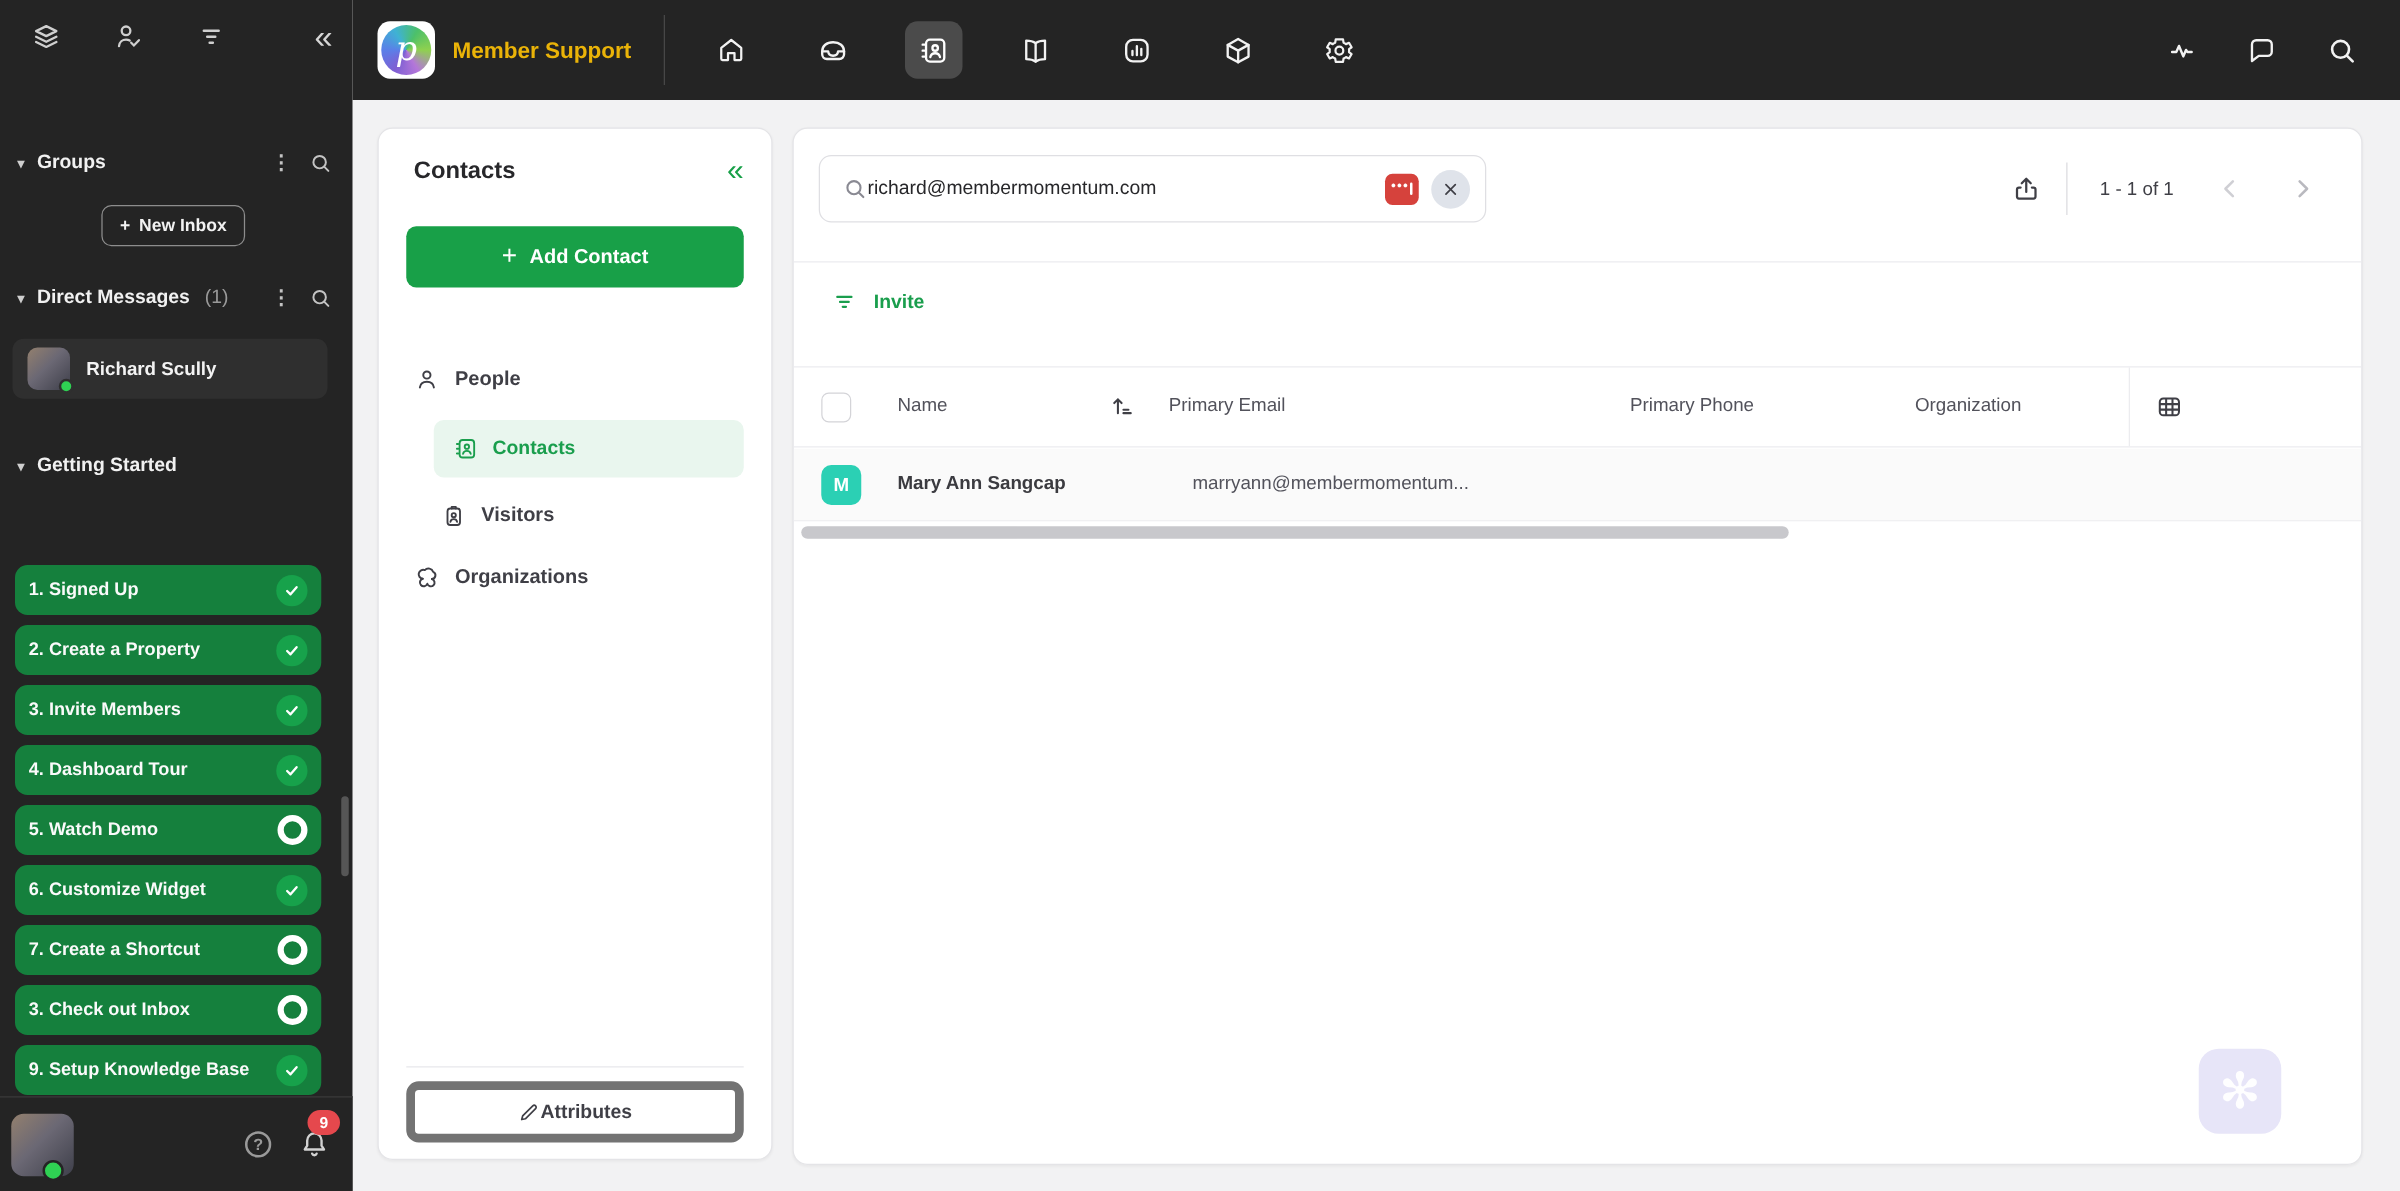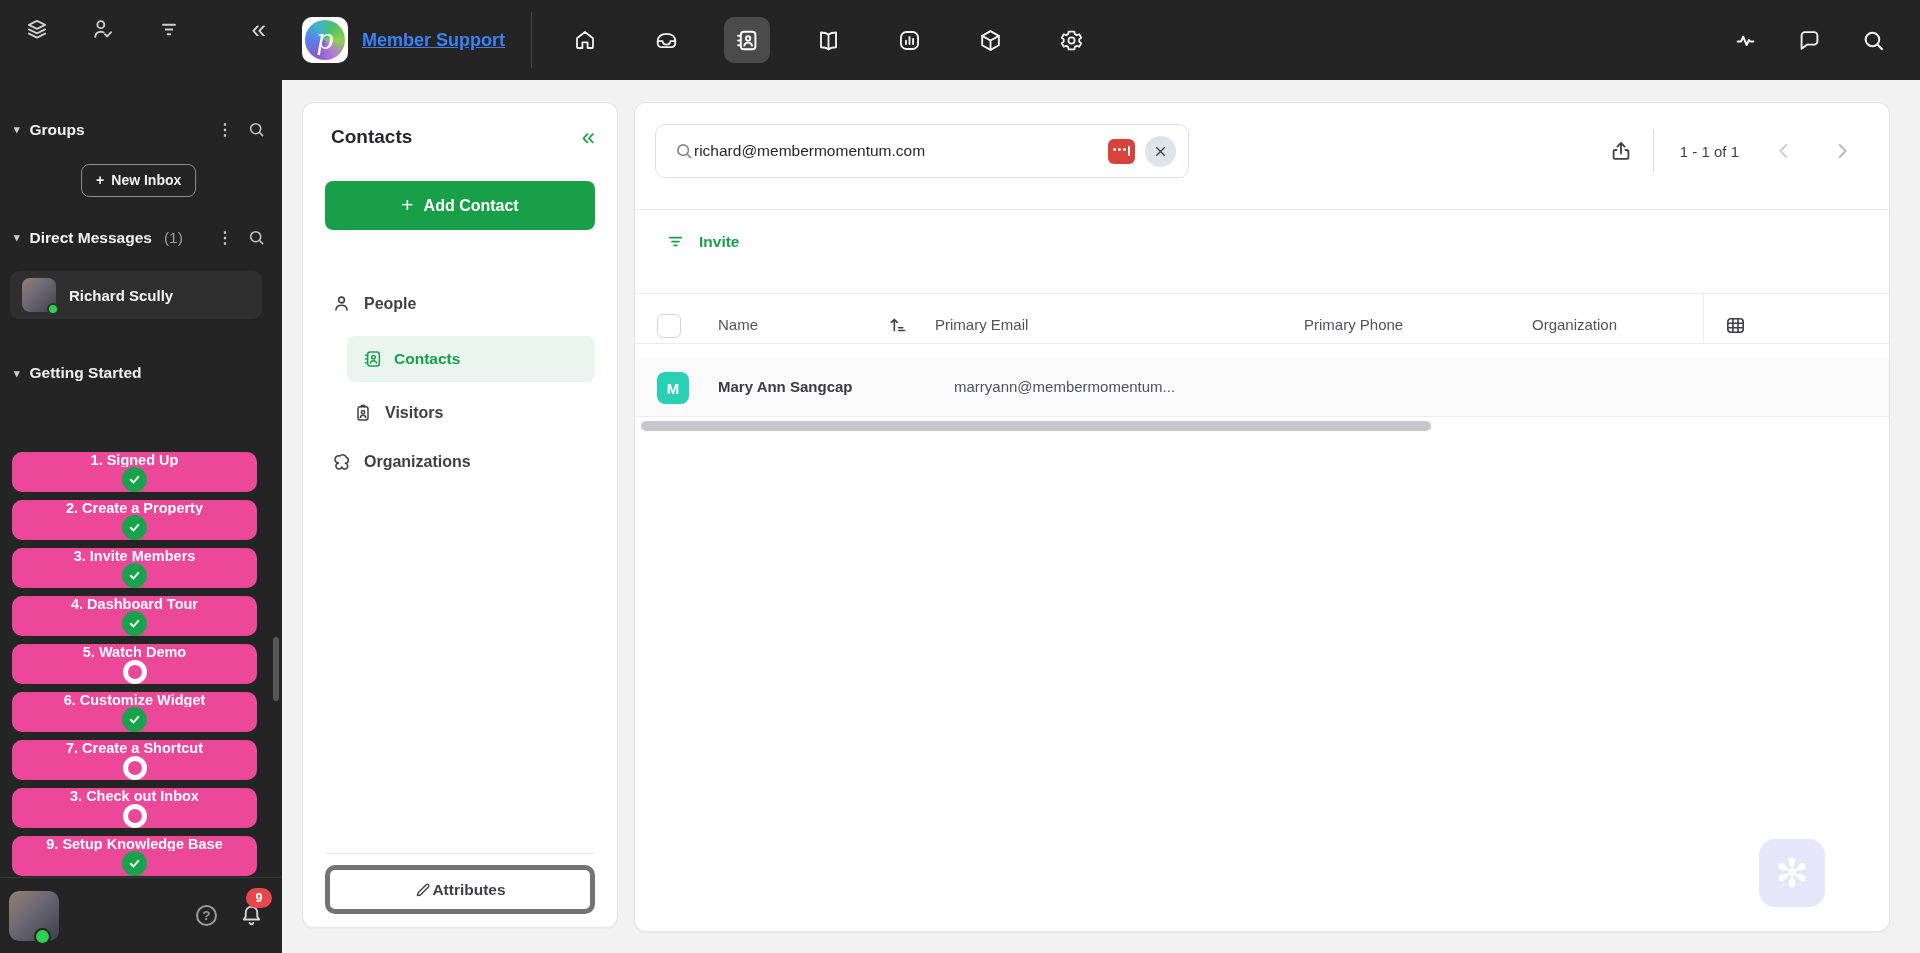--- a/index.html
+++ b/index.html
@@ -25,80 +25,80 @@
   .dm-item { position:absolute; top:271px; left:10px; right:20px; height:48px; background:#2f2f2f; border-radius:9px; display:flex; align-items:center; gap:13px; padding:0 12px; cursor:pointer; }
   .avatar-photo { position:relative; width:34px; height:34px; border-radius:8px; background:linear-gradient(135deg,#93806e 0%,#6b6874 45%,#3e3f4a 100%); flex:none; }
   .avatar-photo .dot { position:absolute; right:-3px; bottom:-3px; width:12px; height:12px; border-radius:50%; background:#2fd153; border:2px solid #2f2f2f; }
   .dm-item .dm-name { color:#f2f2f2; font-size:15px; font-weight:bold; }
 
   .setup-pill { position:absolute; top:398px; left:12px; right:25px; height:44px; background:#2e2e2e; border-radius:10px; overflow:hidden; display:flex; align-items:center; }
   .setup-fill { position:absolute; left:0; top:0; bottom:0; width:51%; background:#17a24b; clip-path:polygon(0 0,100% 0,89% 100%,0 100%); }
   .setup-label { position:relative; color:#fff; font-size:15px; font-weight:bold; padding-left:9px; white-space:nowrap; }
 
   .steps { position:absolute; top:452px; left:12px; right:25px; }
-  .step { height:40px; margin-bottom:8px; background:#ec4899; border-radius:10px; display:flex; align-items:center; padding:0 11px; cursor:pointer;flex-direction:column; }
+  .step { height:40px; margin-bottom:8px; background:#15803d; border-radius:10px; display:flex; align-items:center; padding:0 11px; cursor:pointer; }
   .step .lbl { color:#fafafa; font-size:14.5px; font-weight:bold; flex:1; white-space:nowrap; overflow:hidden; }
   .chk { width:25px; height:25px; border-radius:50%; flex:none; display:flex; align-items:center; justify-content:center; }
   .chk.done { background:#17a24b; }
   .chk.todo { background:transparent; border:5px solid #ffffff; width:24px; height:24px; }
 
   .side-scrollthumb { position:absolute; right:3px; top:637px; width:6px; height:64px; border-radius:3px; background:#565656; }
 
   .user-bar { position:absolute; left:0; right:0; bottom:0; height:76px; background:#242424; border-top:1px solid #3a3a3a; }
   .user-bar .avatar-photo { position:absolute; left:9px; top:13px; width:50px; height:50px; border-radius:10px; }
   .user-bar .avatar-photo .dot { width:17px; height:17px; right:8px; bottom:-4px; border-color:#242424; }
   .help-icon { position:absolute; left:196px; top:27px; width:21px; height:21px; border:2px solid #9a9a9a; border-radius:50%; color:#9a9a9a; font-size:13px; font-weight:bold; display:flex; align-items:center; justify-content:center; cursor:pointer; }
   .bell-wrap { position:absolute; left:238px; top:24px; cursor:pointer; }
   .notif-badge { position:absolute; left:246px; top:10px; min-width:26px; height:20px; background:#e5484d; color:#fff; border-radius:10px; font-size:12.5px; font-weight:bold; display:flex; align-items:center; justify-content:center; padding:0 7px; z-index:2; }
 
   
   .topbar { position:absolute; left:282px; top:0; right:0; height:80px; background:#242424; display:flex; align-items:center; }
   .logo { width:46px; height:46px; margin-left:20px; border-radius:10px; background:#fff; display:flex; align-items:center; justify-content:center; flex:none; }
   .logo .ring { width:40px; height:40px; border-radius:50%; background:conic-gradient(from 210deg,#7e5fd3,#5b7fe8,#3fb2d4,#4cc06a,#8fd14f,#b477d9,#7e5fd3); display:flex; align-items:center; justify-content:center; }
   .logo .letter { font-family:"DejaVu Serif", serif; font-style:italic; color:#fff; font-size:27px; line-height:1; transform:translateY(-1px); }
-  .workspace { color:#3b82f6; font-size:18px; font-weight:bold; margin-left:14px; white-space:nowrap;text-decoration:underline; }
+  .workspace { color:#eab308; font-size:18px; font-weight:bold; margin-left:14px; white-space:nowrap; }
   .top-div { width:1px; height:56px; background:#474747; margin-left:26px; }
   .topnav { display:flex; align-items:center; gap:35px; margin-left:30px; color:#f2f2f2; }
   .navitem { width:46px; height:46px; border-radius:10px; display:flex; align-items:center; justify-content:center; cursor:pointer; }
   .navitem.active { background:#4b4b4b; }
   .top-right { margin-left:auto; display:flex; align-items:center; gap:39px; margin-right:34px; color:#f2f2f2; }
 
   
   .card { background:#fff; border:1px solid #e4e4e7; border-radius:12px; box-shadow:0 1px 2px rgba(0,0,0,.04); }
   .contacts-panel { position:absolute; left:302px; top:102px; width:316px; height:826px; }
   .cp-head { position:absolute; top:22px; left:28px; right:22px; display:flex; align-items:center; }
   .cp-title { font-size:19px; font-weight:bold; color:#27272a; }
   .cp-collapse { margin-left:auto; color:#18a048; font-size:24px; line-height:1; cursor:pointer; }
   .add-contact { position:absolute; top:78px; left:22px; right:22px; height:49px; background:#18a048; border:none; border-radius:8px; color:#fff; font-size:16px; font-weight:bold; display:flex; align-items:center; justify-content:center; gap:10px; cursor:pointer; font-family:inherit; }
   .add-contact .plus { font-size:21px; font-weight:normal; line-height:1; transform:translateY(-1px); }
 
   .cp-menu-item { position:absolute; left:28px; right:22px; display:flex; align-items:center; gap:12px; color:#3f3f46; font-size:16px; font-weight:bold; cursor:pointer; }
   .cp-menu-item.indent { left:50px; }
   .cp-active { position:absolute; left:44px; right:22px; top:233px; height:46px; background:#e9f6ee; border-radius:8px; display:flex; align-items:center; gap:11px; padding-left:16px; color:#1a9e4d; font-size:15.5px; font-weight:bold; cursor:pointer; }
   .cp-divider { position:absolute; left:22px; right:22px; top:750px; height:1px; background:#e8e8eb; }
-  .attributes-btn { position:absolute; left:22px; right:22px; top:762px; height:49px; background:#fff; border:5px solid #737373; border-radius:10px; color:#3f3f46; font-size:15.5px; font-weight:bold; display:flex; align-items:center; justify-content:center; cursor:pointer; font-family:inherit; }
+  .attributes-btn { position:absolute; left:22px; right:22px; top:762px; height:49px; background:#fff; border:7px solid #737373; border-radius:10px; color:#3f3f46; font-size:15.5px; font-weight:bold; display:flex; align-items:center; justify-content:center; cursor:pointer; font-family:inherit; }
 
   
   .main-panel { position:absolute; left:634px; top:102px; width:1256px; height:830px; overflow:hidden; }
   .search-box { position:absolute; left:20px; top:21px; width:534px; height:54px; border:1px solid #dfdfe3; border-radius:10px; display:flex; align-items:center; padding:0 12px 0 18px; }
   .search-box input { border:none; outline:none; flex:1; font-size:15.5px; color:#27272a; font-family:inherit; background:transparent; }
   .pw-icon { width:27px; height:25px; background:#d6423c; border-radius:6px; color:#fff; display:flex; align-items:center; justify-content:center; gap:1px; flex:none; margin-right:10px; cursor:pointer; }
   .pw-icon .dots { font-size:11px; letter-spacing:1px; line-height:0; transform:translateY(-2px); }
   .pw-icon .bar { width:2px; height:10px; background:#fff; border-radius:1px; }
   .clear-btn { width:31px; height:31px; border-radius:50%; background:#dfe3ea; border:none; display:flex; align-items:center; justify-content:center; cursor:pointer; flex:none; }
 
   .head-right { position:absolute; right:28px; top:21px; height:54px; display:flex; align-items:center; gap:20px; }
   .vdiv { width:1px; height:42px; background:#dcdcdf; }
   .page-range { font-size:15px; color:#3f3f46; white-space:nowrap; padding:0 6px; }
   .pg-chevron { background:none; border:none; cursor:pointer; padding:0 8px; }
 
   .row-divider { position:absolute; left:0; right:0; top:106px; height:1px; background:#ececef; }
   .filter-btn { position:absolute; left:30px; top:128px; display:flex; align-items:center; gap:13px; color:#1a9e4d; font-size:15.5px; font-weight:bold; background:none; border:none; cursor:pointer; font-family:inherit; }
 
-  .thead { position:absolute; left:0; right:0; top:190px; height:51px; border-top:1px solid #ececef; border-bottom:1px solid #ececef; }
+  .thead { position:absolute; left:0; right:0; top:190px; height:65px; border-top:1px solid #ececef; border-bottom:1px solid #ececef; }
   .thead .cb { position:absolute; left:22px; top:20px; width:24px; height:24px; border:1px solid #d4d4d8; border-radius:6px; background:#fff; cursor:pointer; }
   .th { position:absolute; top:22px; font-size:15px; color:#52525b; font-weight:normal; cursor:pointer; }
   .th-name { left:83px; } .th-email { left:300px; } .th-phone { left:669px; } .th-org { left:897px; }
   .sort-ic { position:absolute; left:252px; top:20px; cursor:pointer; }
   .thead .col-div { position:absolute; left:1068px; top:0; bottom:0; width:1px; background:#ececef; }
   .cols-btn { position:absolute; left:1089px; top:20px; background:none; border:none; cursor:pointer; }
 
   .trow { position:absolute; left:0; right:0; top:256px; height:58px; background:#fafafa; border-bottom:1px solid #f0f0f2; cursor:pointer; }
   .row-avatar { position:absolute; left:22px; top:13px; width:32px; height:32px; border-radius:8px; background:#2bd0b4; color:#fff; font-size:15px; font-weight:bold; display:flex; align-items:center; justify-content:center; }
   .td { position:absolute; top:19px; font-size:15px; color:#3f3f46; }

